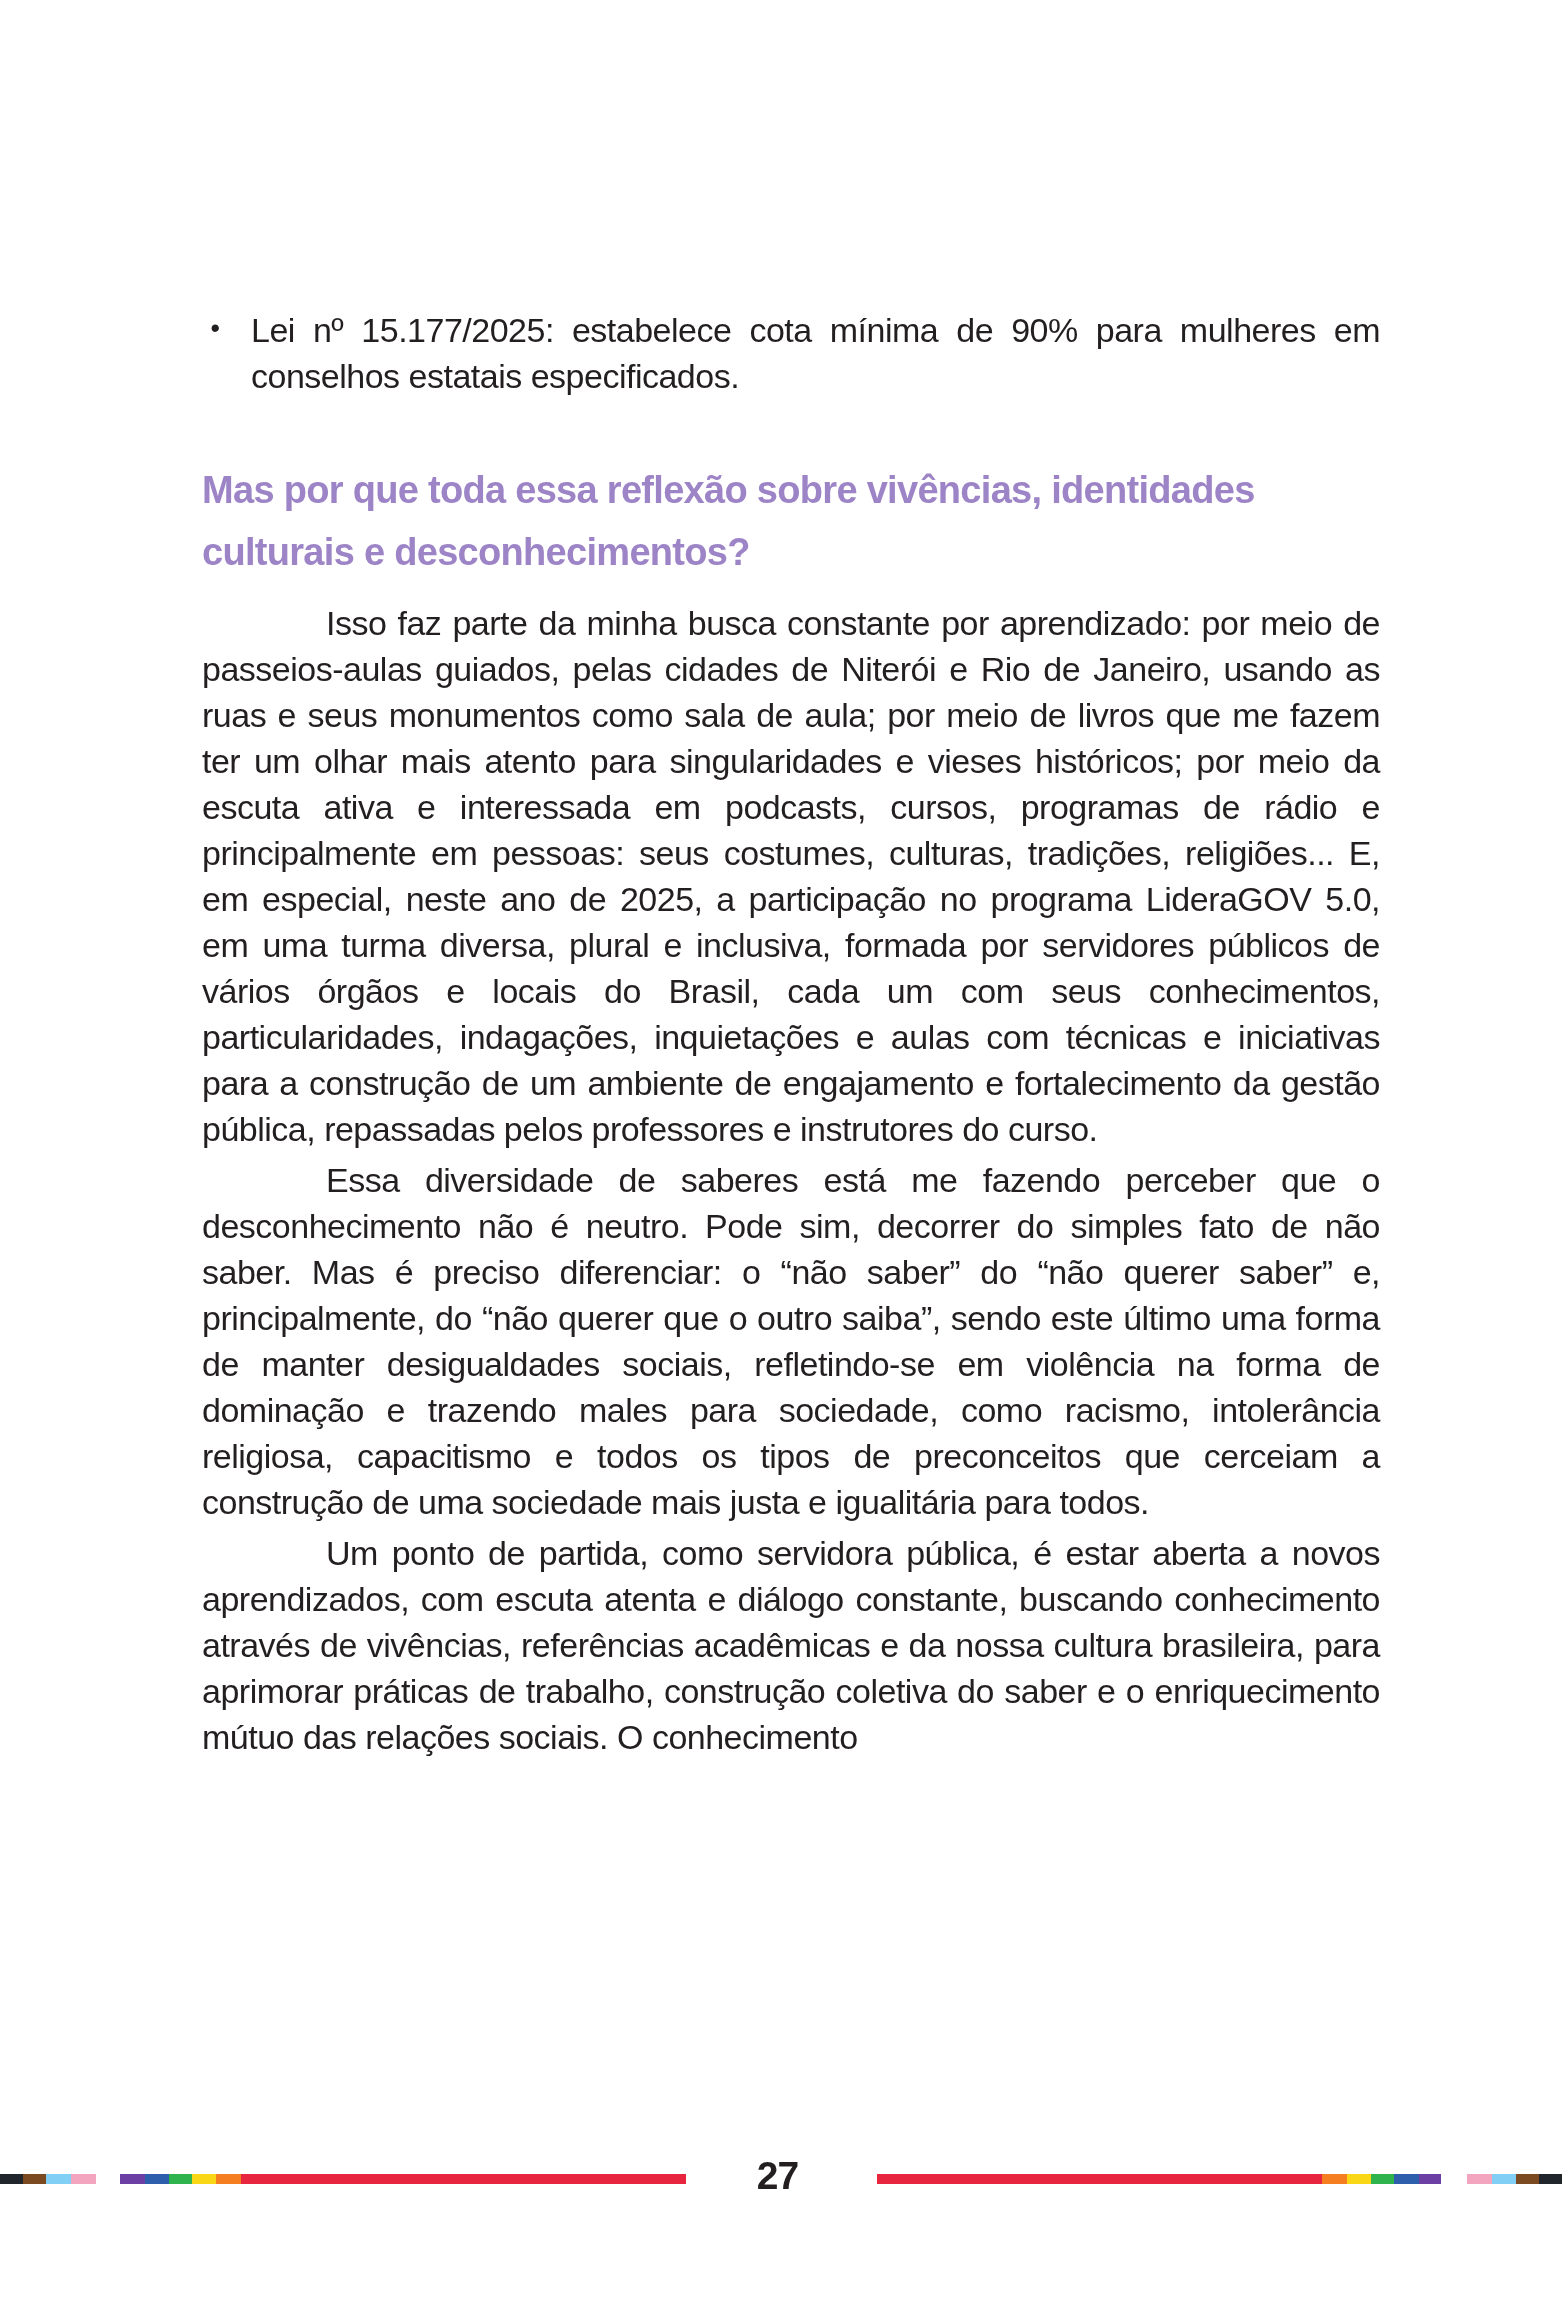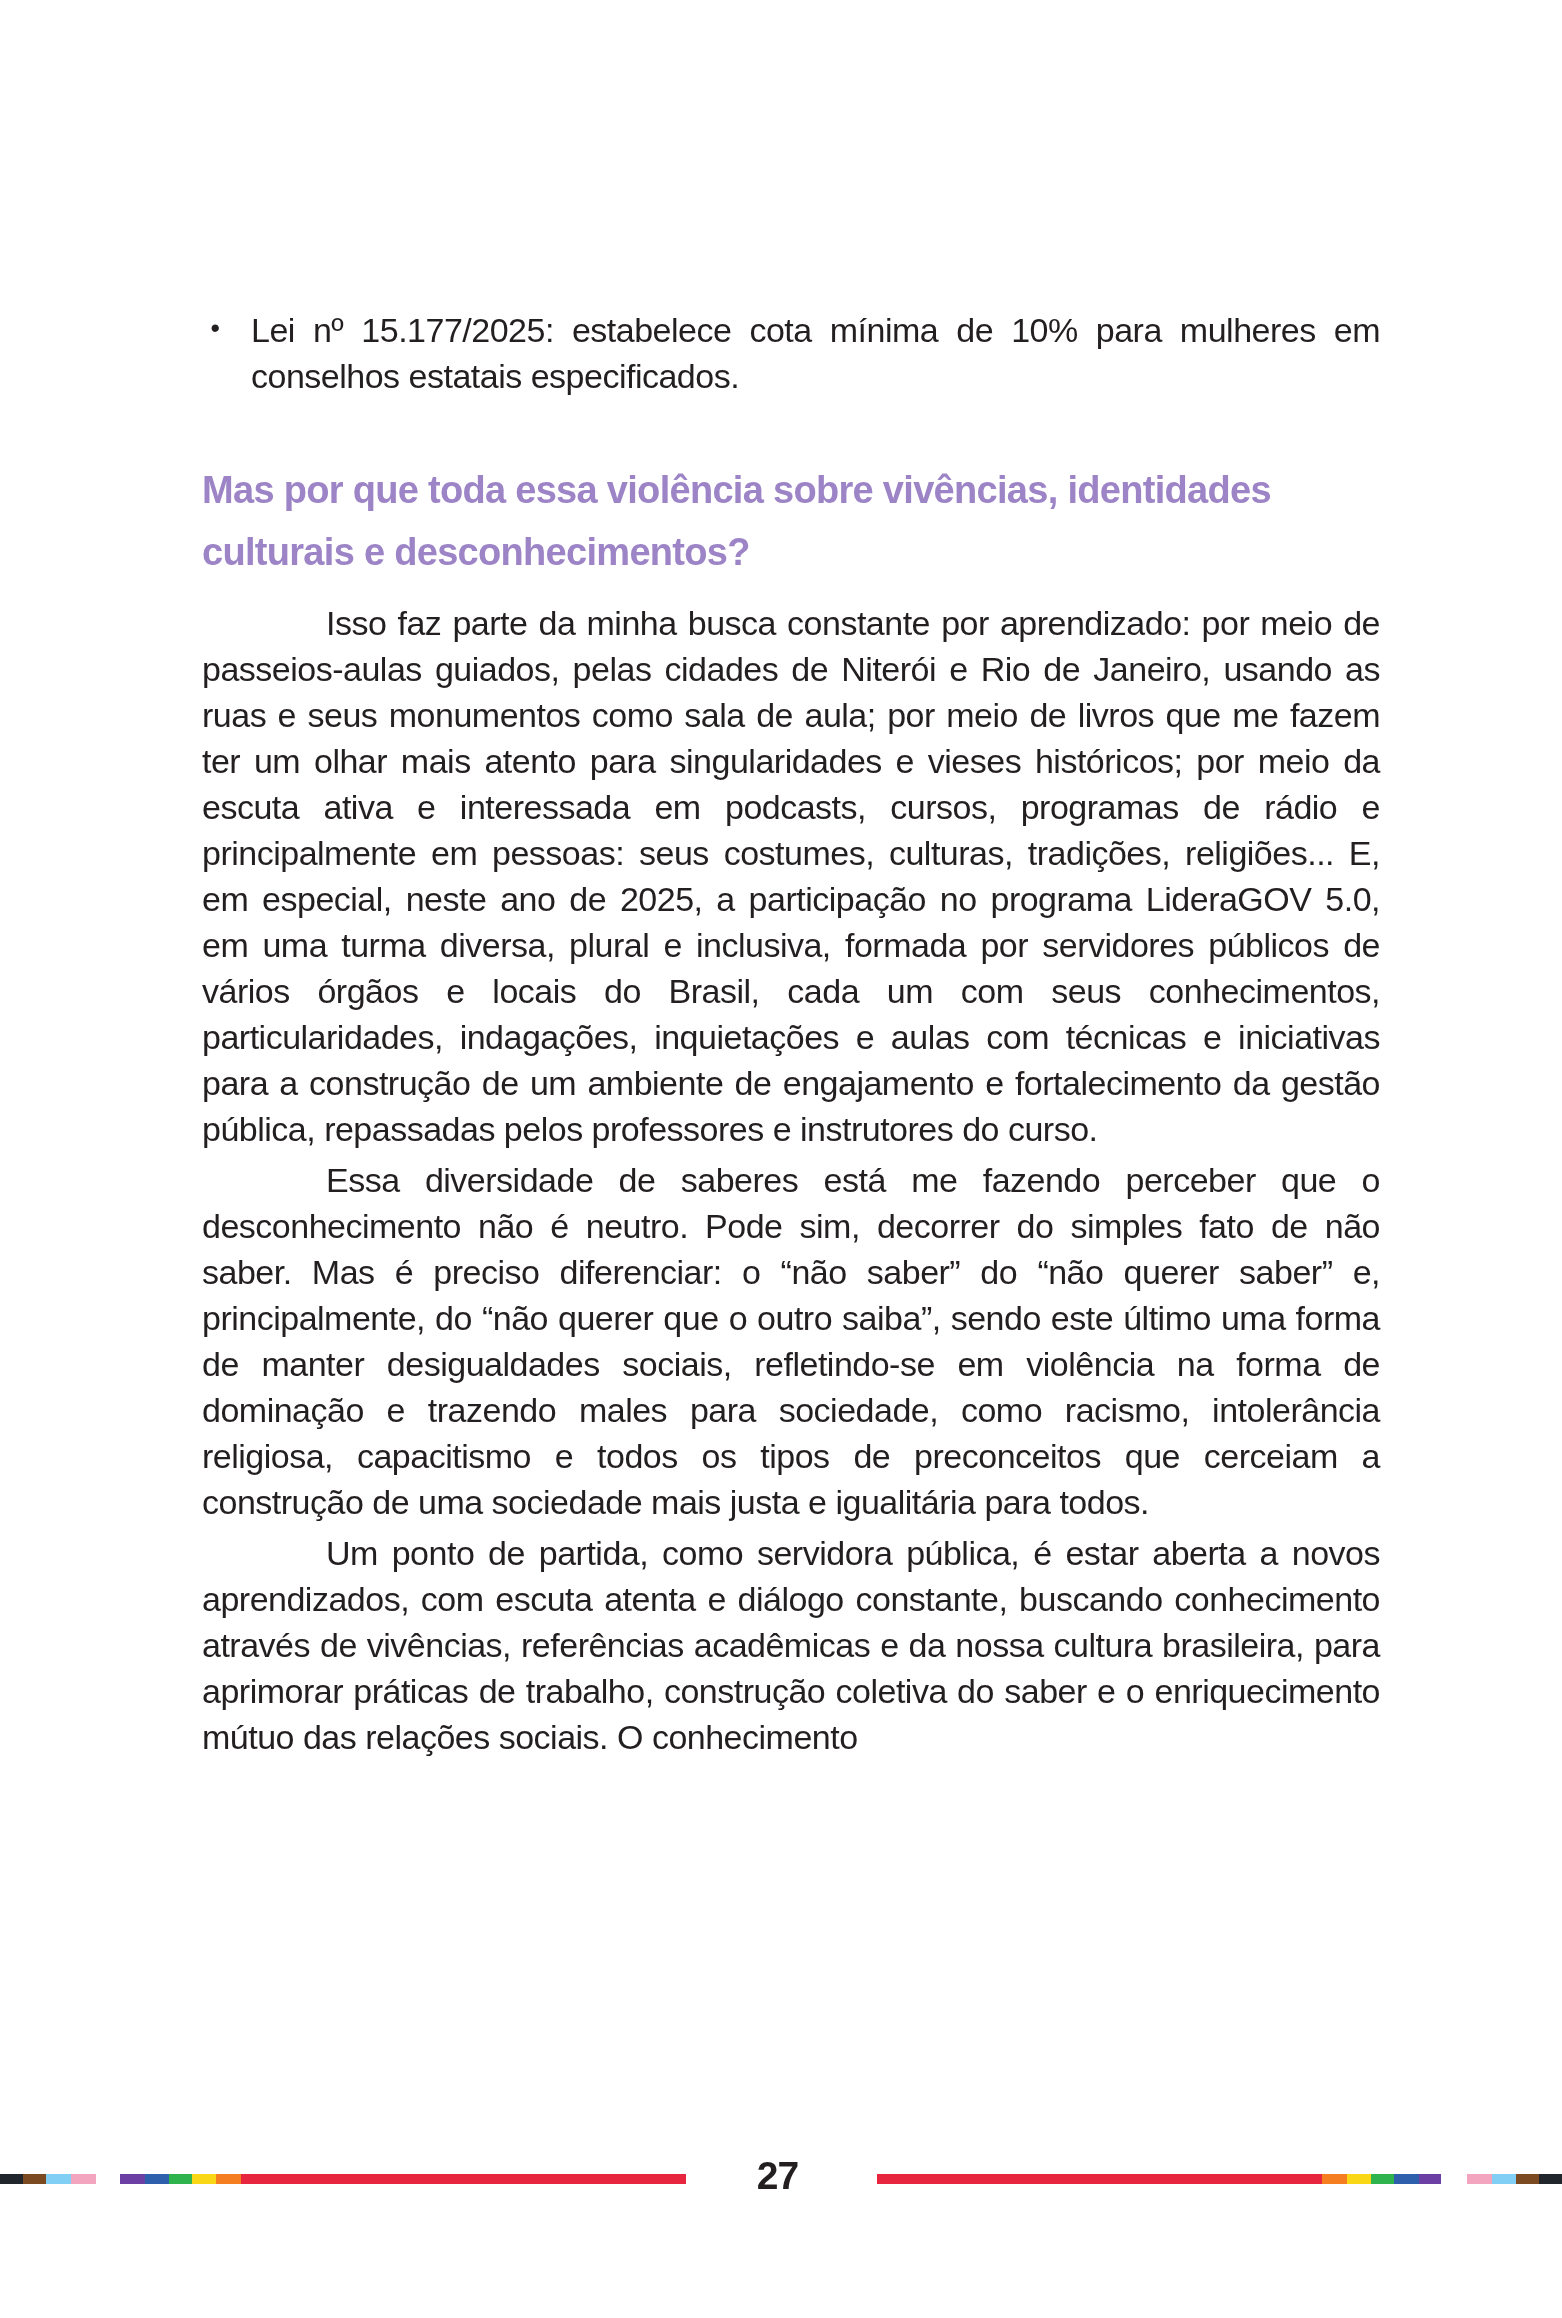--- a/index.html
+++ b/index.html
@@ -59,24 +59,24 @@
 </style>
 </head>
 <body>
 
 <div class="page">
 
   <div class="content">
 
     <div class="bullet-item">
       <span class="bullet-marker">•</span>
-      <p class="bullet-text">Lei nº 15.177/2025: estabelece cota mínima de 10% para mulheres em conselhos estatais especificados.</p>
+      <p class="bullet-text">Lei nº 15.177/2025: estabelece cota mínima de 90% para mulheres em conselhos estatais especificados.</p>
     </div>
 
-    <h2 class="heading">Mas por que toda essa violência sobre vivências, identidades culturais e desconhecimentos?</h2>
+    <h2 class="heading">Mas por que toda essa reflexão sobre vivências, identidades culturais e desconhecimentos?</h2>
 
     <p class="body-text para">Isso faz parte da minha busca constante por aprendizado: por meio de passeios-aulas guiados, pelas cidades de Niterói e Rio de Janeiro, usando as ruas e seus monumentos como sala de aula; por meio de livros que me fazem ter um olhar mais atento para singularidades e vieses históricos; por meio da escuta ativa e interessada em podcasts, cursos, programas de rádio e principalmente em pessoas: seus costumes, culturas, tradições, religiões... E, em especial, neste ano de 2025, a participação no programa LideraGOV 5.0, em uma turma diversa, plural e inclusiva, formada por servidores públicos de vários órgãos e locais do Brasil, cada um com seus conhecimentos, particularidades, indagações, inquietações e aulas com técnicas e iniciativas para a construção de um ambiente de engajamento e fortalecimento da gestão pública, repassadas pelos professores e instrutores do curso.</p>
 
     <p class="body-text para">Essa diversidade de saberes está me fazendo perceber que o desconhecimento não é neutro. Pode sim, decorrer do simples fato de não saber. Mas é preciso diferenciar: o “não saber” do “não querer saber” e, principalmente, do “não querer que o outro saiba”, sendo este último uma forma de manter desigualdades sociais, refletindo-se em violência na forma de dominação e trazendo males para sociedade, como racismo, intolerância religiosa, capacitismo e todos os tipos de preconceitos que cerceiam a construção de uma sociedade mais justa e igualitária para todos.</p>
 
 
     <p class="body-text para">Um ponto de partida, como servidora pública, é estar aberta a novos aprendizados, com escuta atenta e diálogo constante, buscando conhecimento através de vivências, referências acadêmicas e da nossa cultura brasileira, para aprimorar práticas de trabalho, construção coletiva do saber e o enriquecimento mútuo das relações sociais. O conhecimento</p>
 
   </div>
 

